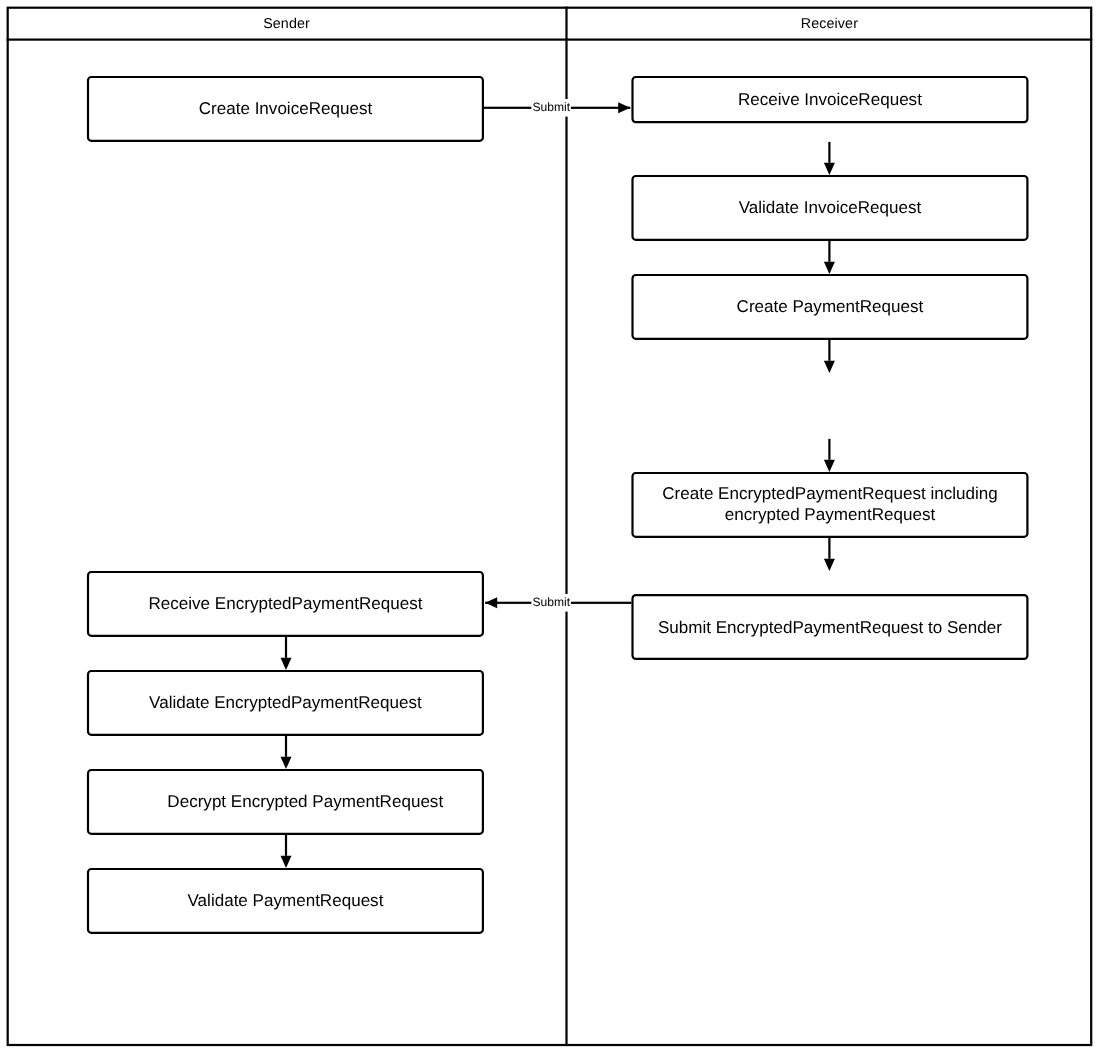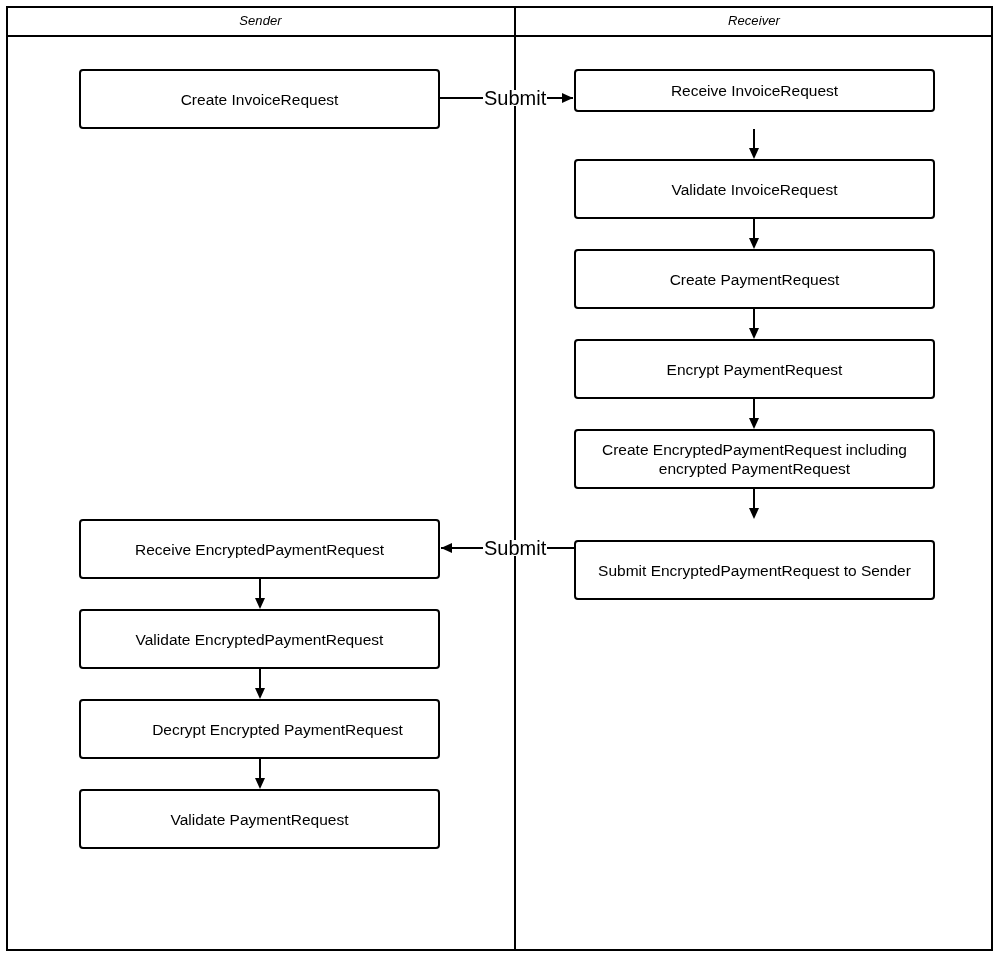--- a/index.html
+++ b/index.html
@@ -48,21 +48,20 @@
   }
   .lane-header {
     box-sizing: border-box;
     display: flex;
     align-items: center;
     justify-content: center;
     font-size: 13px;
     line-height: 1;
     letter-spacing: 0.1px;
     color: #000000;
-    font-style: italic;
   }
   .lane-header-sender  { width: 509px; }
   .lane-header-receiver{ width: 478px; }
 
   
   .lane-divider {
     position: absolute;
     left: 514px;
     top: 6px;
     width: 2px;
@@ -123,21 +122,21 @@
     position: absolute;
     width: 0;
     height: 0;
     border-top: 5.5px solid transparent;
     border-bottom: 5.5px solid transparent;
     border-right: 11px solid #000000;
   }
   .edge-label {
     position: absolute;
     background: #ffffff;
-    font-size: 20px;
+    font-size: 11px;
     line-height: 16px;
     padding: 0 1px;
     color: #000000;
     white-space: nowrap;
   }
 </style>
 </head>
 <body>
 
 <div id="diagram-root">
@@ -180,23 +179,20 @@
   </div>
 
   <div class="node" style="left:574px; top:159px; width:361px; height:60px;">
     <span class="node-label">Validate InvoiceRequest</span>
   </div>
 
   <div class="node" style="left:574px; top:249px; width:361px; height:60px;">
     <span class="node-label">Create PaymentRequest</span>
   </div>
 
-  <div class="node" style="left:574px; top:339px; width:361px; height:60px;">
-    <span class="node-label">Encrypt PaymentRequest</span>
-  </div>
 
   <div class="node" style="left:574px; top:429px; width:361px; height:60px;">
     <span class="node-label">
       <span class="l1">Create EncryptedPaymentRequest including</span>
       <span class="l2">encrypted PaymentRequest</span>
     </span>
   </div>
 
   <div class="node" style="left:574px; top:519px; width:361px; height:60px;margin-top:21px;">
     <span class="node-label">Submit EncryptedPaymentRequest to Sender</span>

